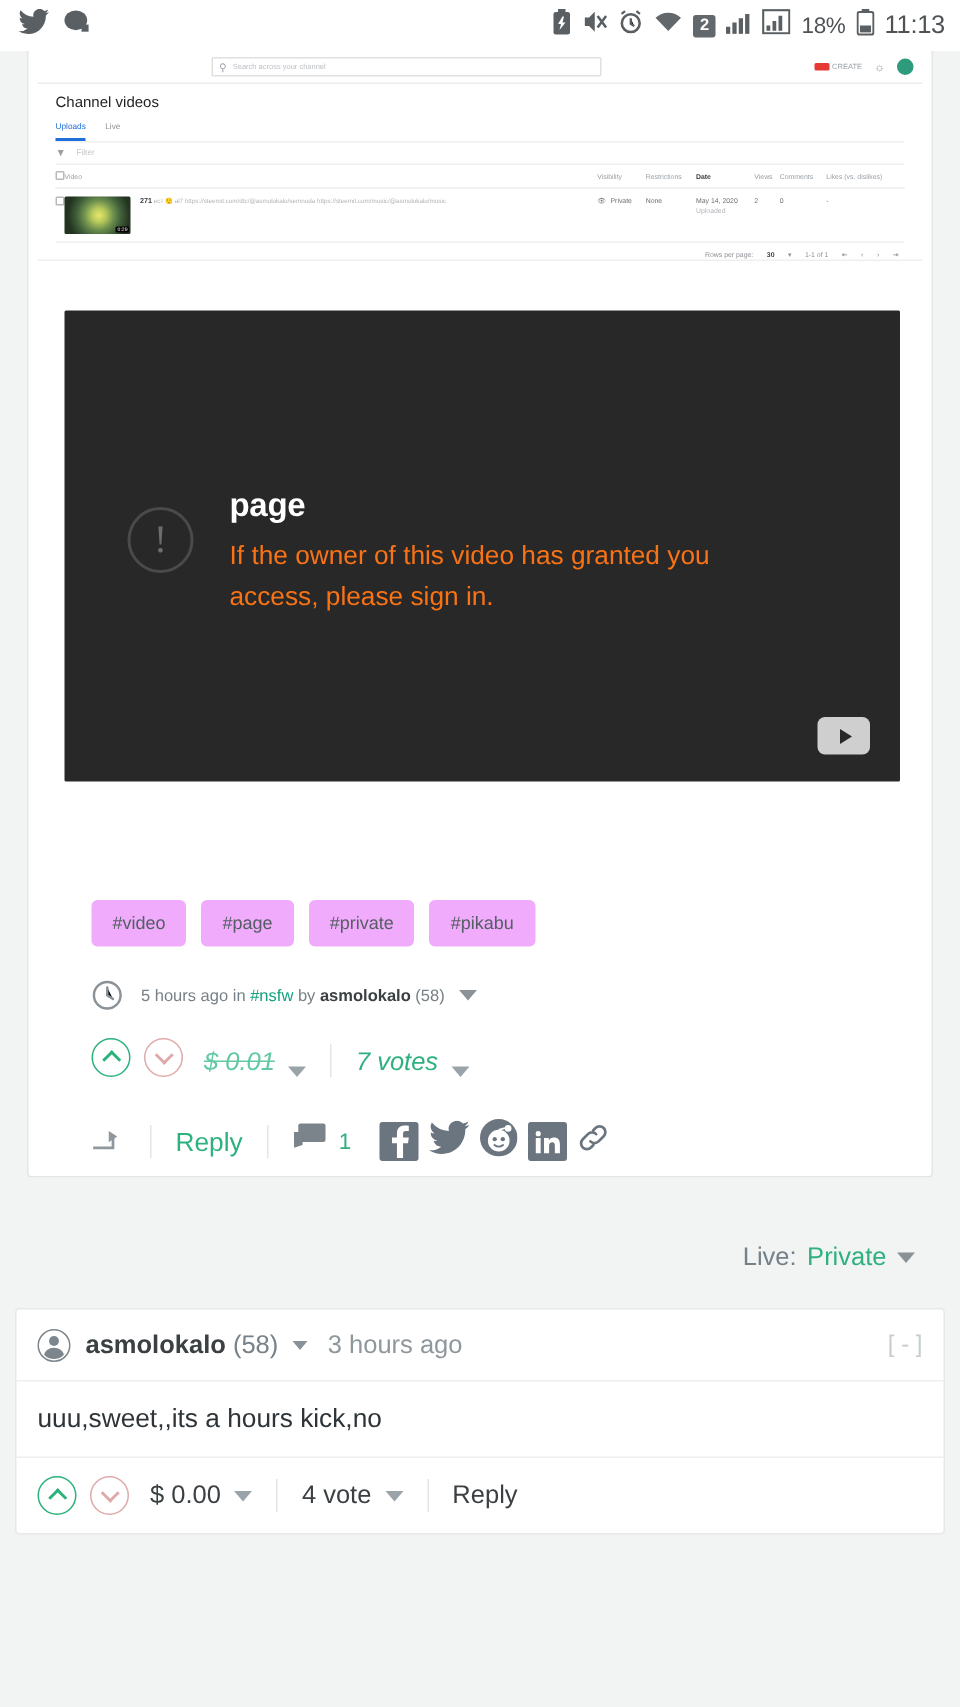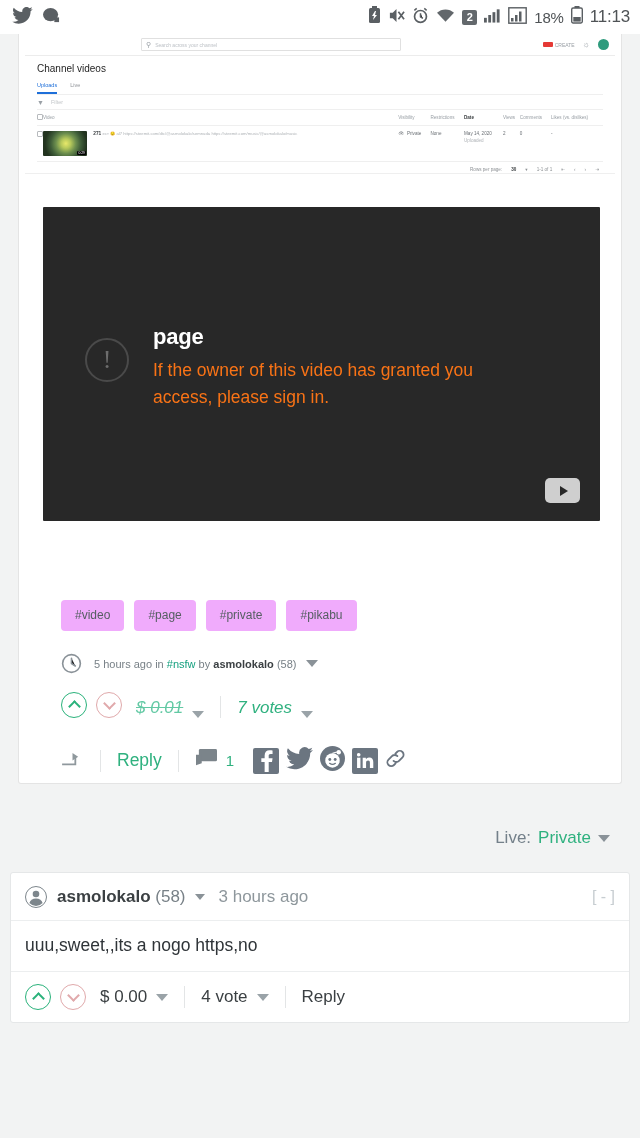--- a/index.html
+++ b/index.html
@@ -484,21 +484,21 @@
           <path fill="#7d868c" d="M10 11.5c-3.4 0-6 2-6.6 4.6A9 9 0 0 0 10 19a9 9 0 0 0 6.6-2.9c-.6-2.6-3.2-4.6-6.6-4.6z"></path>
         </svg>
     </span>
     <span class="cmt-author">asmolokalo</span>
     <span>&nbsp;</span>
     <span class="cmt-rep">(58)</span>
     <span style="margin-left:9px" class="caret caret-sm"></span>
     <span class="cmt-time">3 hours ago</span>
     <span class="cmt-collapse">[ - ]</span>
   </div>
-  <div class="cmt-body">uuu,sweet,,its a nogo https,no</div>
+  <div class="cmt-body">uuu,sweet,,its a hours kick,no</div>
   <div class="cmt-foot">
     <span class="vcircle vup">
         <span class="chev chev-up"></span>
       </span>
     <span class="vcircle vdown">
         <span class="chev chev-down"></span>
       </span>
     <span class="cmt-val">$ 0.00</span>
     <span class="caret caret-g"></span>
     <span class="vdivider"></span>

